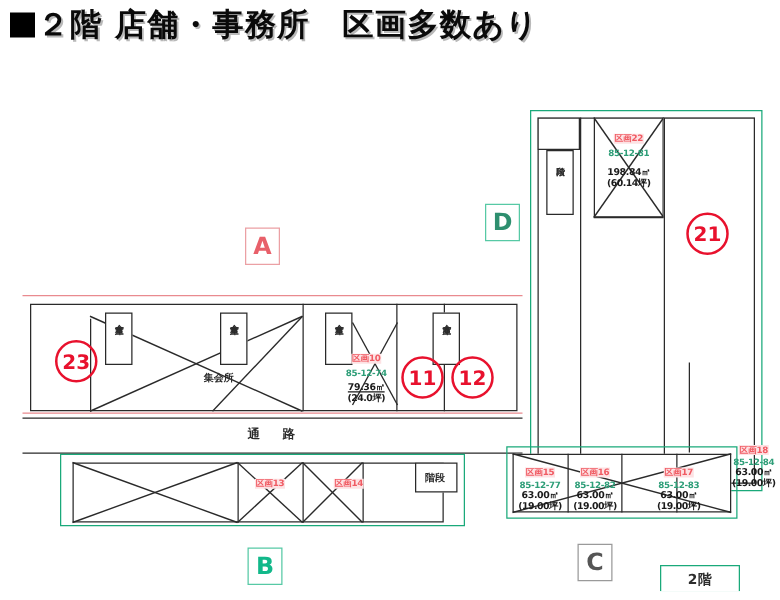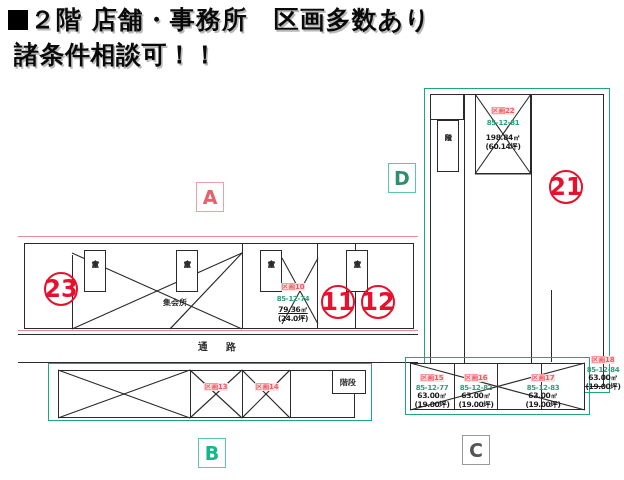--- a/index.html
+++ b/index.html
@@ -83,21 +83,21 @@
     border-radius: 50%;
     color: #e8112d;
     font-weight: bold;
     display: flex;
     align-items: center;
     justify-content: center;
     font-family: "DejaVu Sans", "Liberation Sans", sans-serif;
     background: transparent;
     box-sizing: border-box;
   }
-  .uc-lg { width: 34px; height: 34px; font-size: 24px; }
+  .uc-lg { width: 34px; height: 34px; font-size: 16px; }
 
   
   .sect-box {
     position: absolute;
     width: 28px;
     height: 30px;
     box-sizing: border-box;
     display: flex;
     align-items: center;
     justify-content: center;
@@ -192,21 +192,20 @@
   svg.xmark { position: absolute; overflow: visible; }
   svg.xmark line { stroke: #2a2a2a; stroke-width: 1.1; }
 </style>
 </head>
 <body>
 
 <div id="root">
 
   <div class="headline">
     <div class="hl-line l1"><span class="blk-square"></span><span>２階 店舗・事務所　区画多数あり</span></div>
-    <div class="hl-line"><span style="display:inline-block;width:6px"></span><span>諸条件相談可！！</span></div>
   </div>
 
   <div class="green-box" style="left:424px; top:88px; width:186px; height:305px;"></div>
 
   <div class="blk-box noborder" style="left:430px; top:94px; width:174px; height:293px; border:1.2px solid #2a2a2a;"></div>
 
   <div class="blk-box" style="left:430px; top:94px; width:34px; height:26px;"></div>
   <div class="blk-box" style="left:437px; top:120px; width:22px; height:52px;"></div>
   <div class="vlabel" style="left:444px; top:128px;">階段</div>
 
@@ -316,21 +315,21 @@
     <line x1="48" y1="0" x2="0" y2="48"></line>
   </svg>
 
   <div class="vline" style="left:190px; top:370px; height:48px;"></div>
   <div class="vline" style="left:242px; top:370px; height:48px;"></div>
   <div class="vline" style="left:290px; top:370px; height:48px;"></div>
 
   <div class="room-info" style="left:195px; top:375px; width:42px;">
     <div><span class="ri-tag">区画13</span></div>
   </div>
-  <div class="room-info" style="left:246px; top:375px; width:42px;">
+  <div class="room-info" style="left:258px; top:375px; width:42px;">
     <div><span class="ri-tag">区画14</span></div>
   </div>
 
   <div class="blk-box" style="left:332px; top:370px; width:34px; height:24px;"></div>
   <div class="hlabel" style="left:340px; top:377px;">階段</div>
 
   <div class="sect-box sect-B" style="left:198px; top:438px;">
       <span>B</span>
     </div>
 
@@ -369,14 +368,17 @@
     <div><span class="ri-tag">区画18</span></div>
     <div class="ri-code">85-12-84</div>
     <div class="ri-area">63.00㎡</div>
     <div class="ri-tsubo">(19.00坪)</div>
   </div>
 
   <div class="sect-box sect-C" style="left:462px; top:435px;">
       <span>C</span>
     </div>
 
+  <div class="floor-tag" style="left:528px; top:452px; width:64px; height:22px;">
+      <span>2階</span>
+    </div>
 
 </div>
 
 </body></html>

